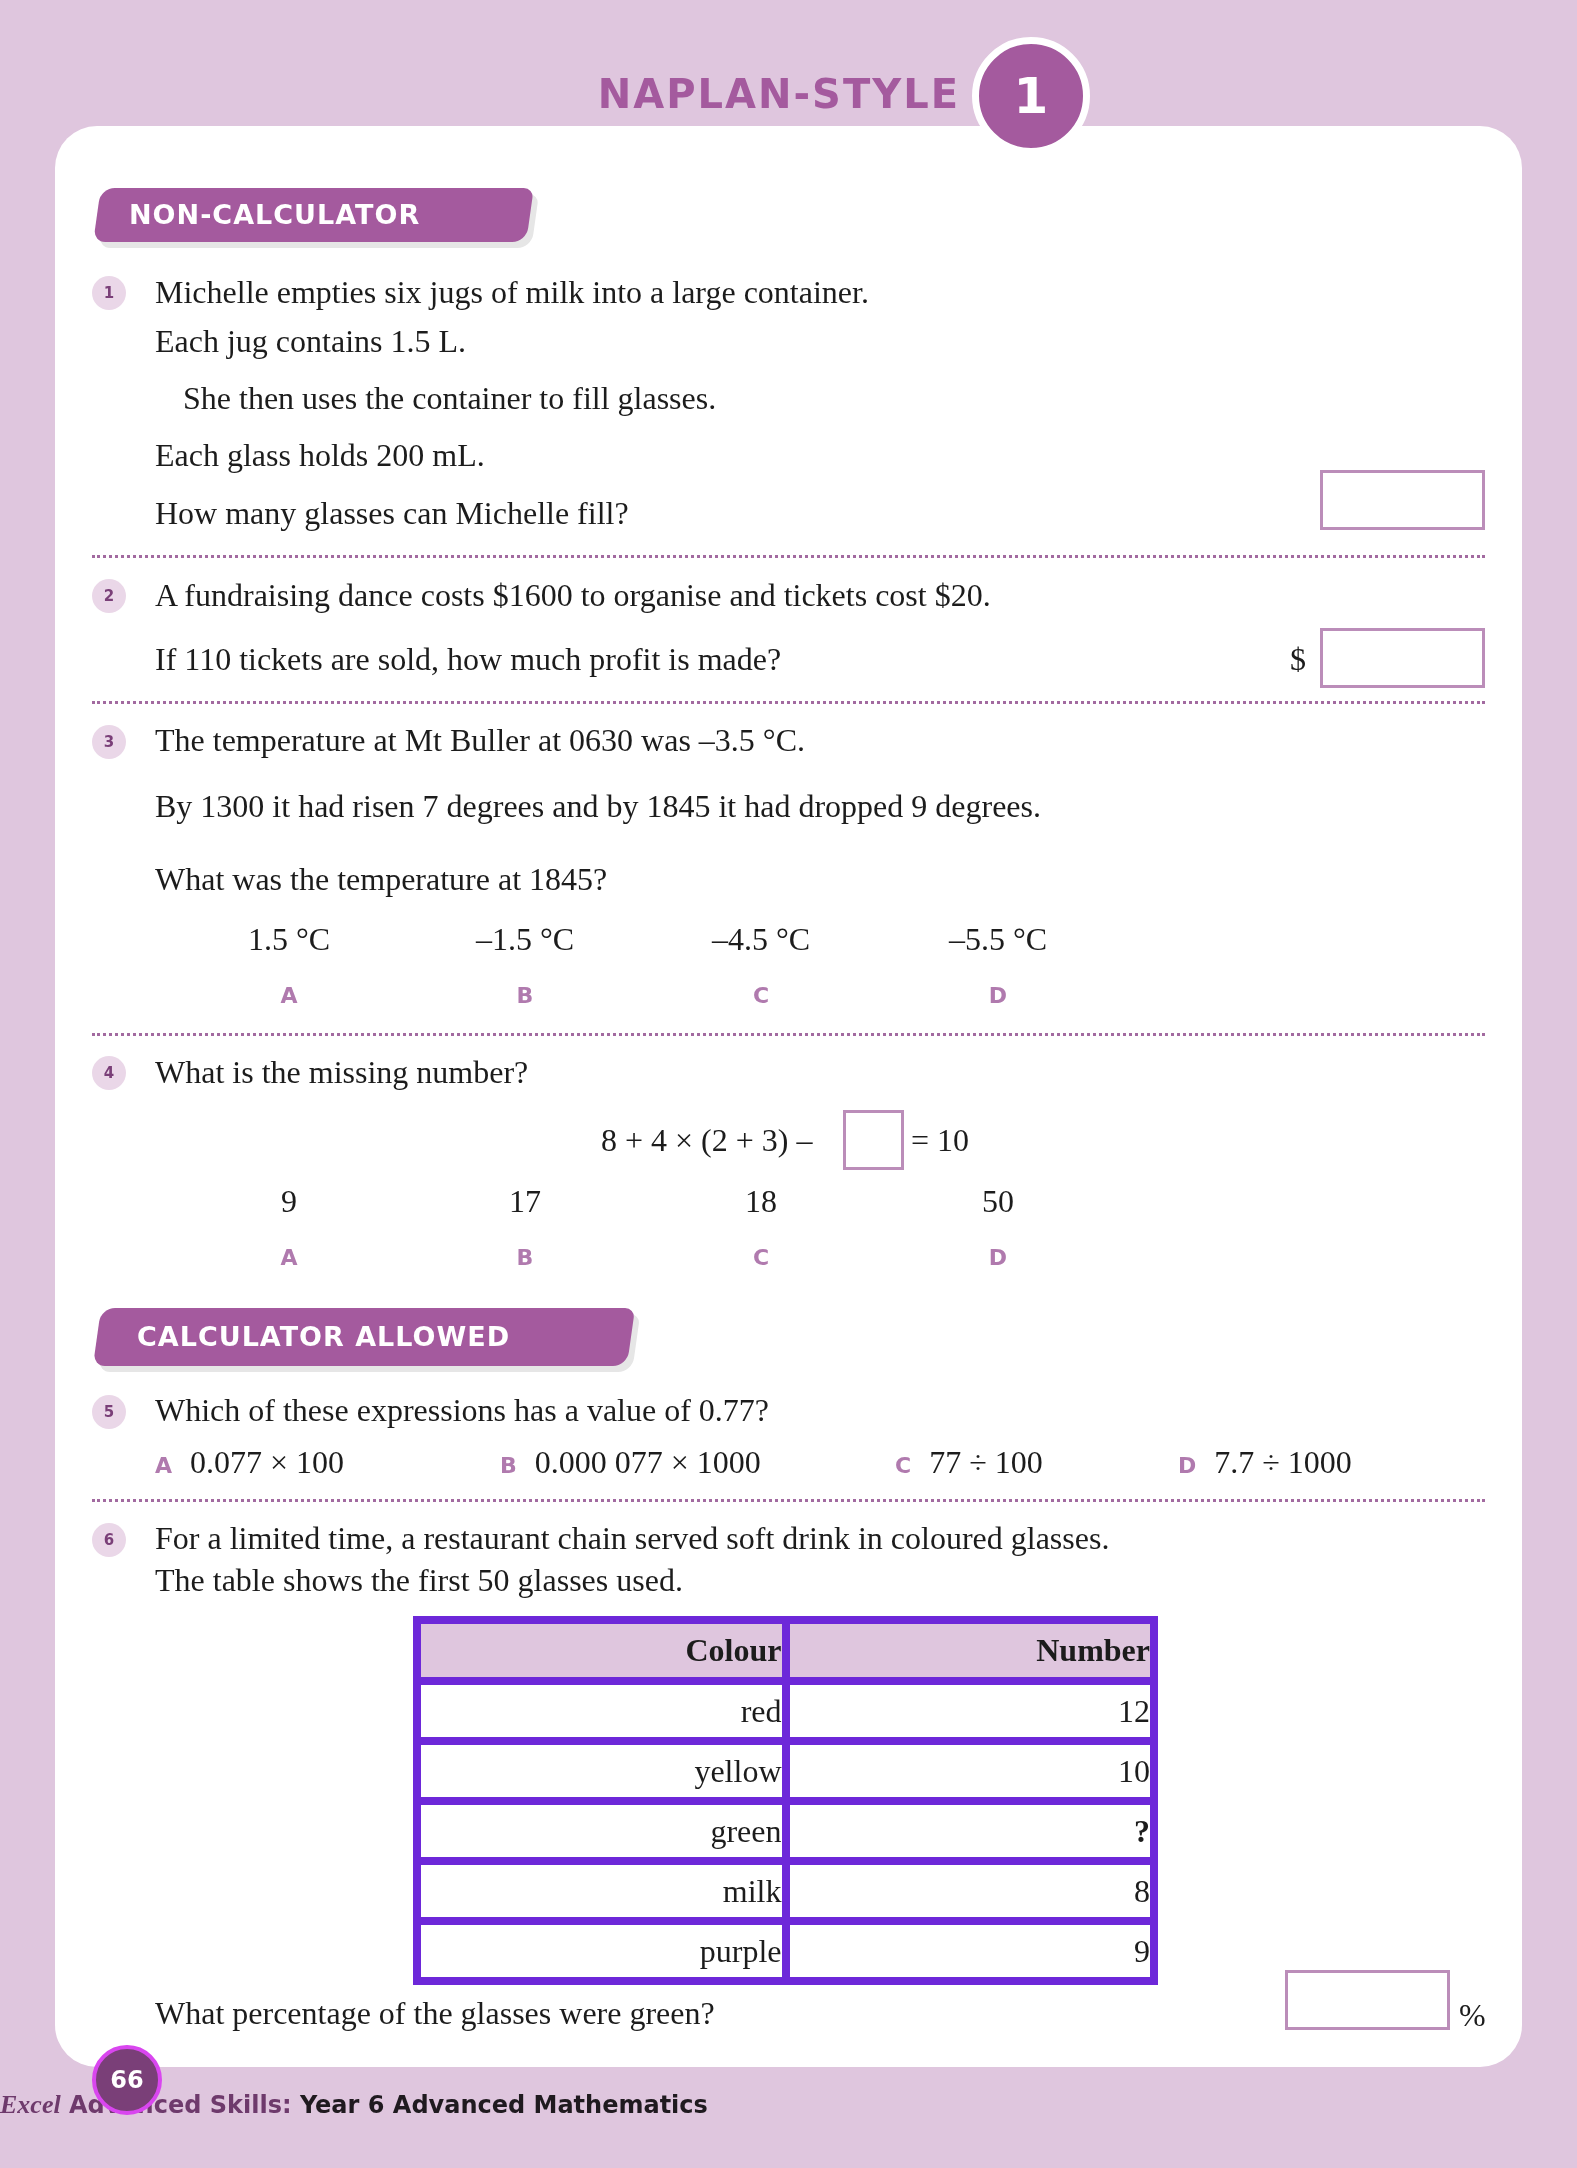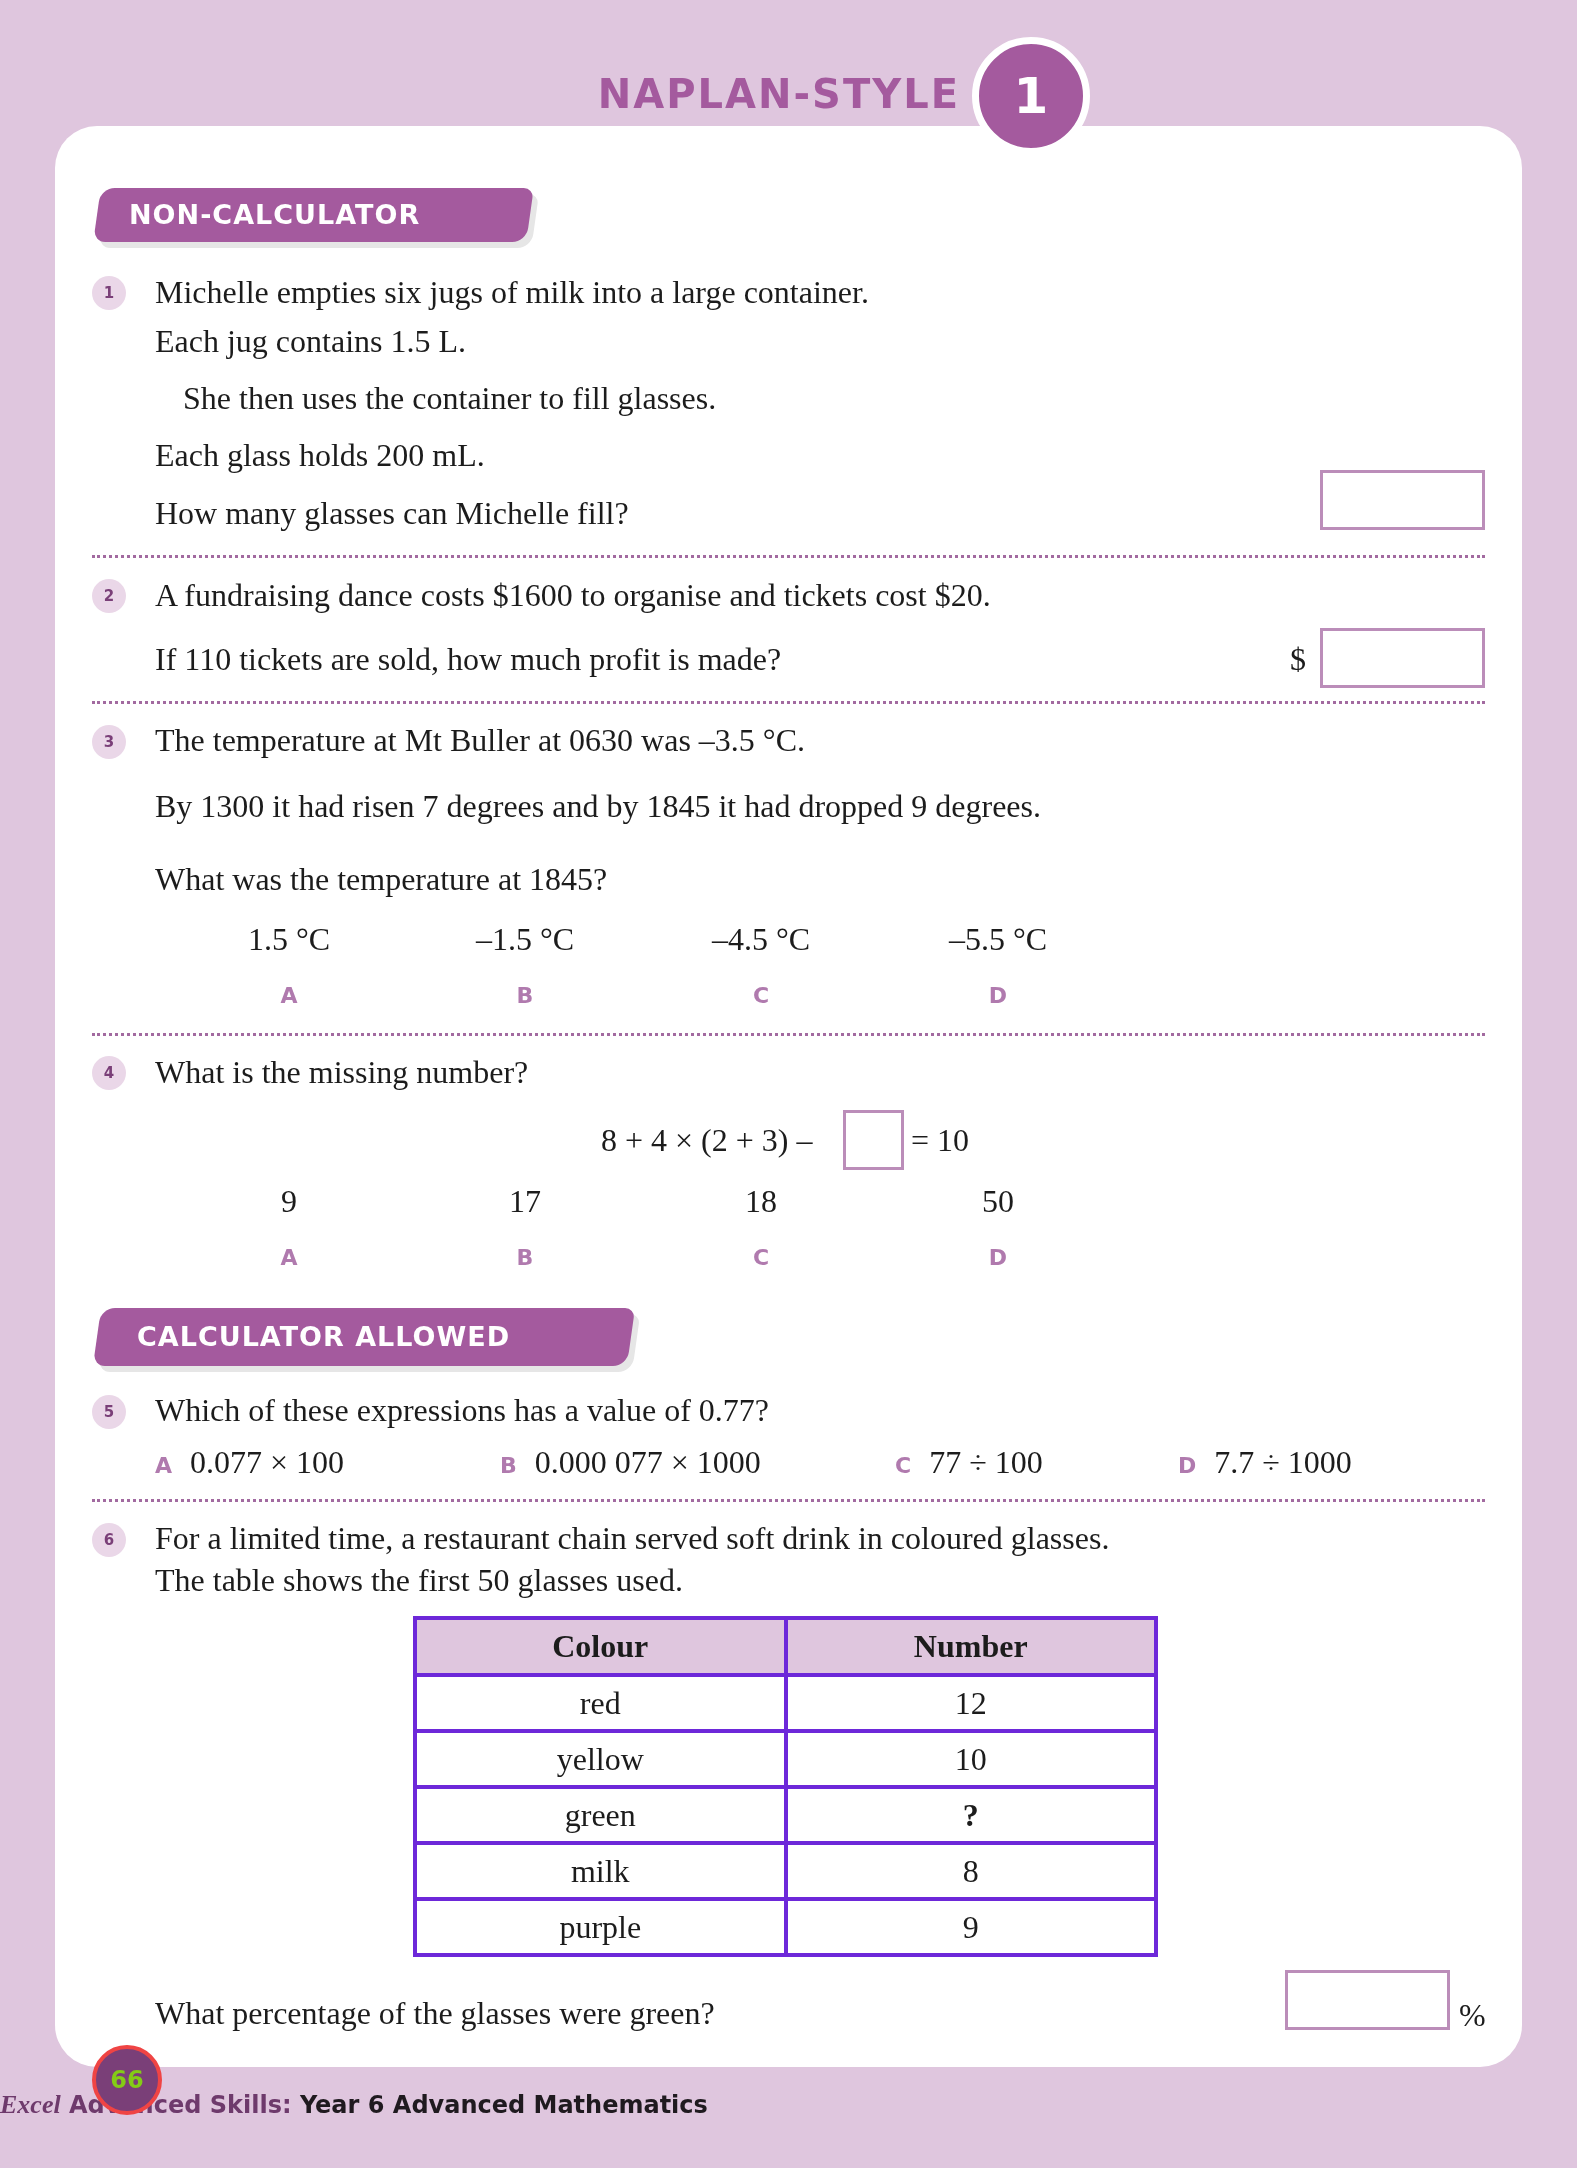--- a/index.html
+++ b/index.html
@@ -52,27 +52,27 @@
     color: #b07aae; text-align: center; width: 160px;
   }
   .inline-letter {
     font-family: "DejaVu Sans", sans-serif; font-weight: bold; font-size: 22px;
     color: #b07aae; margin-right: 18px;
   }
   table.glasses {
     border-collapse: collapse; left: 413px; top: 1616px; width: 745px;
   }
   table.glasses th, table.glasses td {
-    border: 4px solid #6d28d9; text-align: center; font-size: 32px;
+    border: 8px solid #6d28d9; text-align: right; font-size: 32px;
     height: 52px; padding: 0; font-family: "Liberation Serif", serif;
   }
   table.glasses th { background: #dfc6de; font-weight: bold; height: 53px; }
   .page-num {
     left: 92px; top: 2045px; width: 62px; height: 62px; border-radius: 50%;
-    background: #7a3f78; border: 4px solid #ef4444; color: #84cc16; z-index: 3;
+    background: #7a3f78; border: 4px solid #d946ef; color: #ffffff; z-index: 3;
     font-family: "DejaVu Sans", sans-serif; font-weight: bold; font-size: 24px;
     display: flex; align-items: center; justify-content: center;
   }
   .footer {
     left: 0; width: 1577px; top: 2090px; text-align: left;
     font-family: "DejaVu Sans", sans-serif; font-weight: bold; font-size: 24px;
   }
   .footer .brand { font-family: "Liberation Serif", serif; font-style: italic; color: #6e3a6c; font-size: 26px; }
   .footer .series { color: #6e3a6c; }
   .footer .subject { color: #1f1a1f; }

